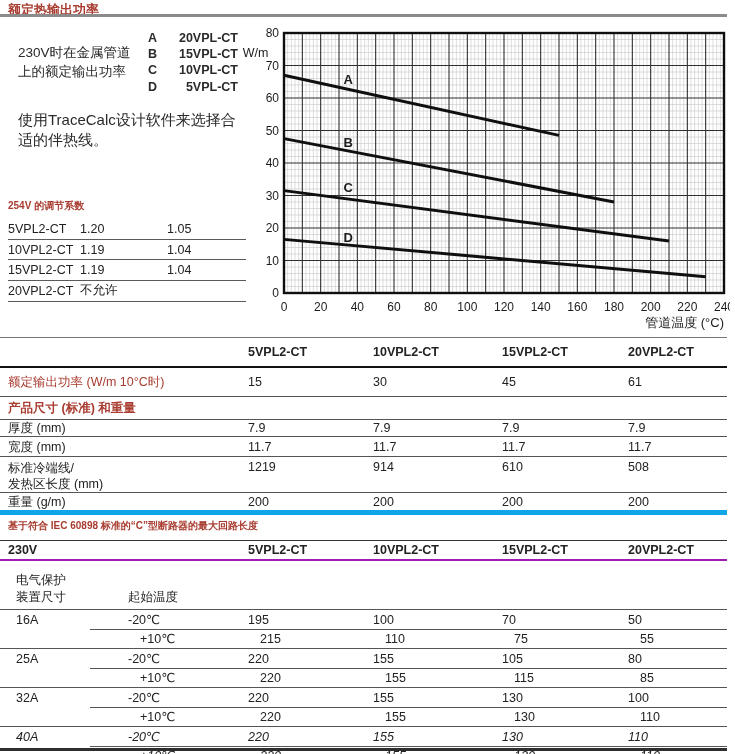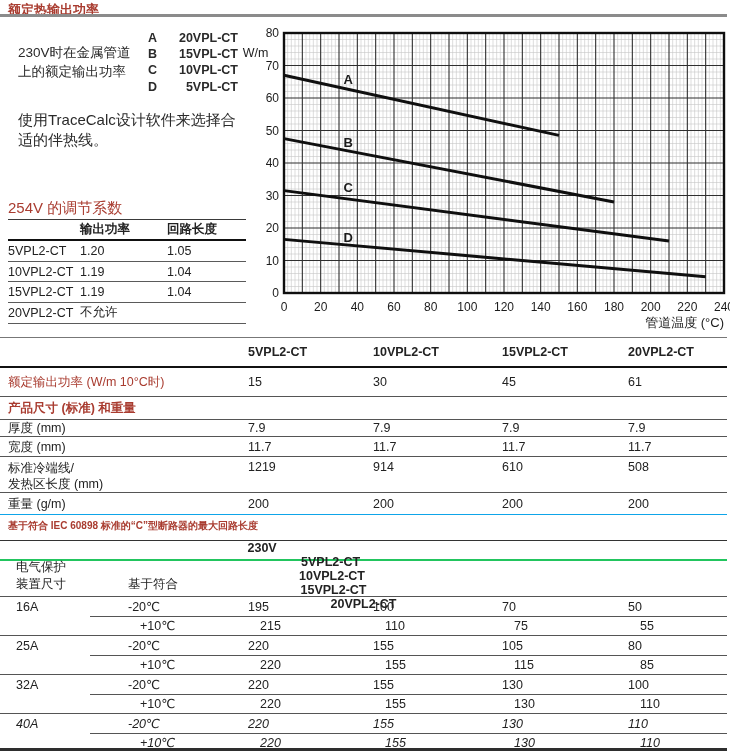--- a/index.html
+++ b/index.html
@@ -10,48 +10,48 @@
   .sec-title{position:absolute;left:8px;top:1px;font-size:13px;font-weight:bold;color:#a93c30;}
   .rule-top{position:absolute;left:0;top:14px;width:727px;height:2.5px;background:#8b8b8b;}
 
   .intro{position:absolute;left:18px;top:43px;font-size:13.5px;line-height:19px;color:#2a2a2a;}
   .legend{position:absolute;left:148px;top:30px;font-size:12.5px;line-height:16.2px;}
   .legend-row{display:flex;}
   .lg-key{width:24px;font-weight:bold;color:#2a2a2a;}
   .lg-name{width:66px;text-align:right;font-weight:bold;color:#2a2a2a;}
   .note{position:absolute;left:18px;top:110px;font-size:15px;line-height:19.5px;color:#2a2a2a;}
 
-  .adj-title{position:absolute;left:8px;top:199px;font-size:15px;font-weight:normal;color:#a93c30;}
+  .adj-title{position:absolute;left:8px;top:199px;font-size:10px;font-weight:bold;color:#a93c30;}
   .adj{position:absolute;left:8px;top:219px;width:238px;font-size:12.5px;}
   .adj-row{display:flex;align-items:center;height:19.7px;border-bottom:1px solid #5a5a5a;}
   .adj-row.head{height:19px;border-top:1px solid #3a3a3a;border-bottom:2px solid #111;font-weight:bold;}
   .ac0{width:72px;}
   .ac1{width:87px;}
   .ac2{width:79px;}
 
   .chart-svg{position:absolute;left:230px;top:24px;}
 
   .spec{position:absolute;left:0;top:337px;width:727px;font-size:12.5px;}
   .srow{display:flex;align-items:center;border-bottom:1px solid #555;box-sizing:border-box;}
   .srow.sh{height:31px;border-top:1.5px solid #777;border-bottom:2px solid #111;font-weight:bold;}
   .srow.sr{height:29px;}
   .srow.sd{height:23px;}
   .srow.tall{height:36px;align-items:flex-start;padding-top:3px;}
-  .srow.last{border-bottom:1px solid #0ea5e9;justify-content:space-between;}
+  .srow.last{border-bottom:5px solid #0ea5e9;justify-content:space-between;}
   .sc0{width:248px;padding-left:8px;box-sizing:border-box;white-space:pre-line;line-height:16px;}
   .sc1{width:125px;}
   .sc2{width:129px;}
   .sc3{width:126px;}
   .sc4{flex:1;}
 
   .btitle{position:absolute;left:8px;top:519px;font-size:10px;font-weight:bold;color:#a93c30;}
   .btable{position:absolute;left:0;top:540px;width:727px;font-size:12.5px;border-top:1px solid #333;}
   .brow{display:flex;align-items:center;box-sizing:border-box;}
-  .brow.bh{height:20px;border-bottom:2px solid #22c55e;font-weight:bold;flex-direction:column;}
-  .brow.bsub{height:36px;border-bottom:1px solid #555;align-items:flex-end;padding-bottom:3px;}
+  .brow.bh{height:20px;border-bottom:2px solid #a21caf;font-weight:bold;}
+  .brow.bsub{height:49px;border-bottom:1px solid #555;align-items:flex-end;padding-bottom:3px;}
   .bgroup{border-bottom:1px solid #555;}
   .bgroup.lastg{border-bottom:none;font-style:italic;}
   .brow.data{height:19px;}
   .brow.data.second{position:relative;padding-left:12px;}
   .brow.data.second::before{content:"";position:absolute;left:90px;right:0;top:0;border-top:1px solid #555;}
   .bc0{width:248px;padding-left:8px;box-sizing:border-box;}
   .bd0{width:128px;padding-left:16px;box-sizing:border-box;}
   .bd1{width:120px;}
   .bv1{width:125px;}
   .bv2{width:129px;}
@@ -92,25 +92,20 @@
       </div>
     </div>
 
   <div class="note">
     <div>使用TraceCalc设计软件来选择合</div>
     <div>适的伴热线。</div>
   </div>
 
   <div class="adj-title">254V 的调节系数</div>
   <div class="adj" id="adjTable">
-      <div class="adj-row head">
-        <span class="ac0"></span>
-        <span class="ac1">输出功率</span>
-        <span class="ac2">回路长度</span>
-      </div>
       <div class="adj-row">
         <span class="ac0">5VPL2-CT</span>
         <span class="ac1">1.20</span>
         <span class="ac2">1.05</span>
       </div>
       <div class="adj-row">
         <span class="ac0">10VPL2-CT</span>
         <span class="ac1">1.19</span>
         <span class="ac2">1.04</span>
       </div>
@@ -380,21 +375,21 @@
       <div class="brow bh">
         <span class="bc0">230V</span>
         <span class="bv1">5VPL2-CT</span>
         <span class="bv2">10VPL2-CT</span>
         <span class="bv3">15VPL2-CT</span>
         <span class="bv4">20VPL2-CT</span>
       </div>
       <div class="brow bsub">
         <span class="bd0 pre">电气保护
 装置尺寸</span>
-        <span class="bd1">基于符合</span>
+        <span class="bd1">起始温度</span>
       </div>
       <div class="bgroup">
         <div class="brow data">
           <span class="bd0">16A</span>
           <span class="bd1">-20℃</span>
           <span class="bv1">195</span>
           <span class="bv2">100</span>
           <span class="bv3">70</span>
           <span class="bv4">50</span>
         </div>

